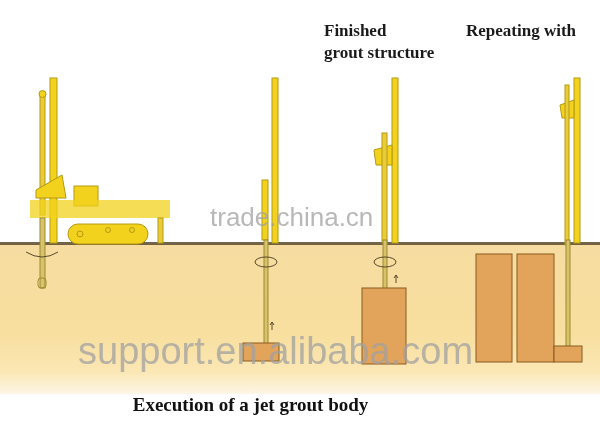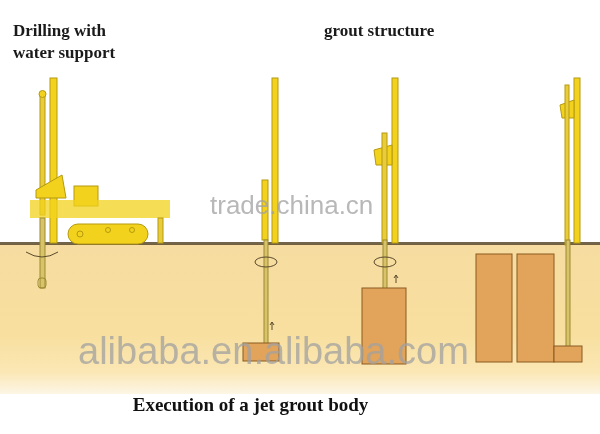--- a/index.html
+++ b/index.html
@@ -62,29 +62,27 @@
       <rect x="574" y="78" width="6" height="165" fill="#f2d21c" stroke="#b59a10"></rect>
       <path d="M560 105 L574 100 L574 118 L562 118 Z" fill="#f2d21c" stroke="#b59a10"></path>
       <rect x="565" y="85" width="4" height="160" fill="#e9cc3a" stroke="#b59a10"></rect>
       <rect x="566" y="240" width="4" height="110" fill="#d9c36a" stroke="#9a8a30"></rect>
       <rect x="476" y="254" width="36" height="108" fill="#e2a45a" stroke="#8a5a20"></rect>
       <rect x="517" y="254" width="37" height="108" fill="#e2a45a" stroke="#8a5a20"></rect>
       <rect x="554" y="346" width="28" height="16" fill="#e2a45a" stroke="#8a5a20"></rect>
     </g>
   </svg>
 
-  <div class="step-label" style="left:13px;top:20px;">
-    <div>Drilling with</div>
-    <div>water support</div>
-  </div>
   <div class="step-label" style="left:164px;top:20px;">
   </div>
   <div class="step-label" style="left:324px;top:20px;">
+    <div>Finished</div>
     <div>grout structure</div>
   </div>
   <div class="step-label" style="left:466px;top:20px;">
+    <div>Repeating with</div>
   </div>
 
-  <div class="watermark" style="left:210px;top:190px;font-size:26px;">trade.china.cn</div>
-  <div class="watermark" style="left:78px;top:330px;font-size:38px;">alibaba.en.alibaba.com</div>
+  <div class="watermark" style="left:210px;top:202px;font-size:26px;">trade.china.cn</div>
+  <div class="watermark" style="left:78px;top:330px;font-size:38px;">support.en.alibaba.com</div>
 
   <div class="caption">Execution of a jet grout body</div>
 </div>
 
 </body></html>

